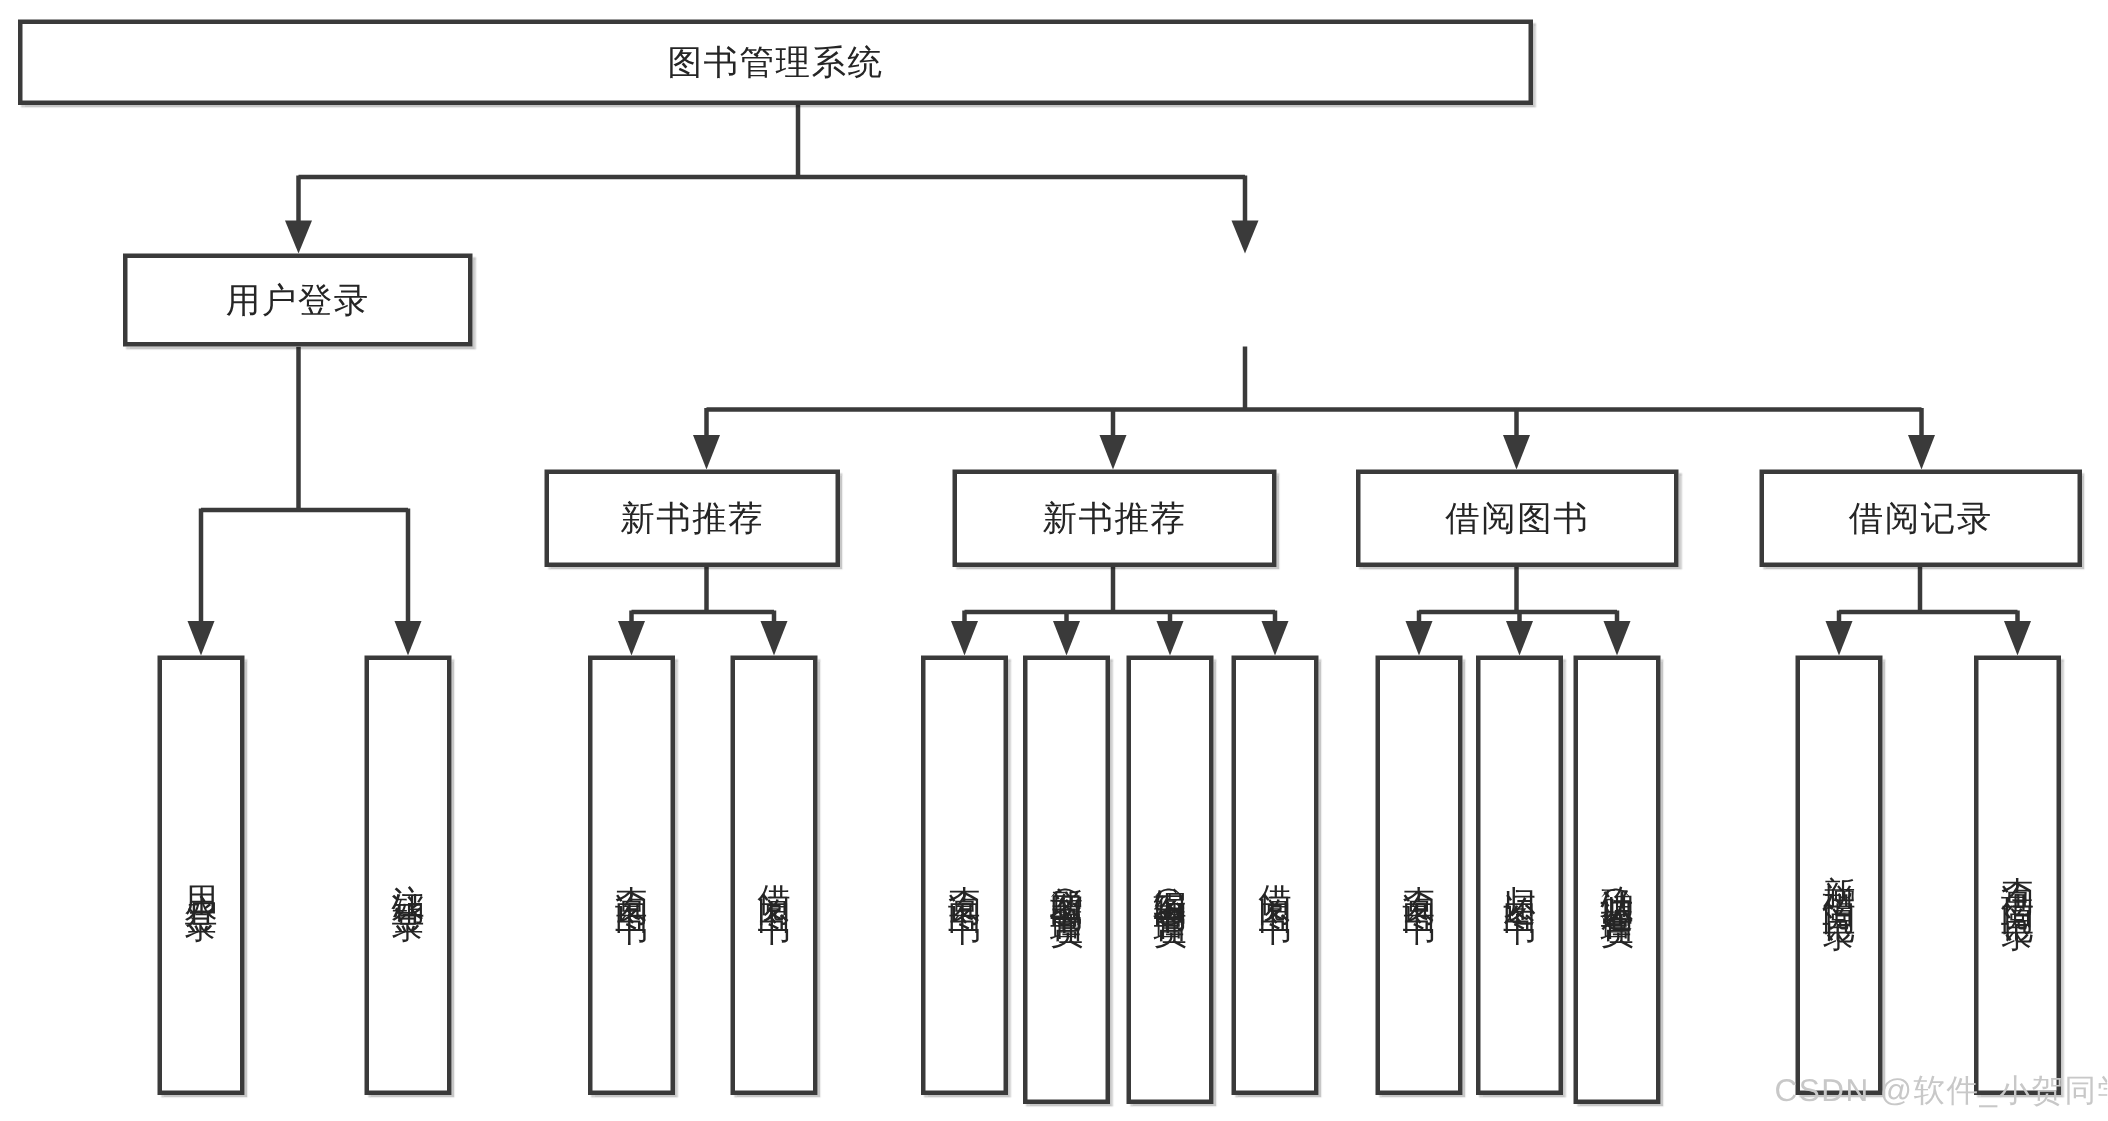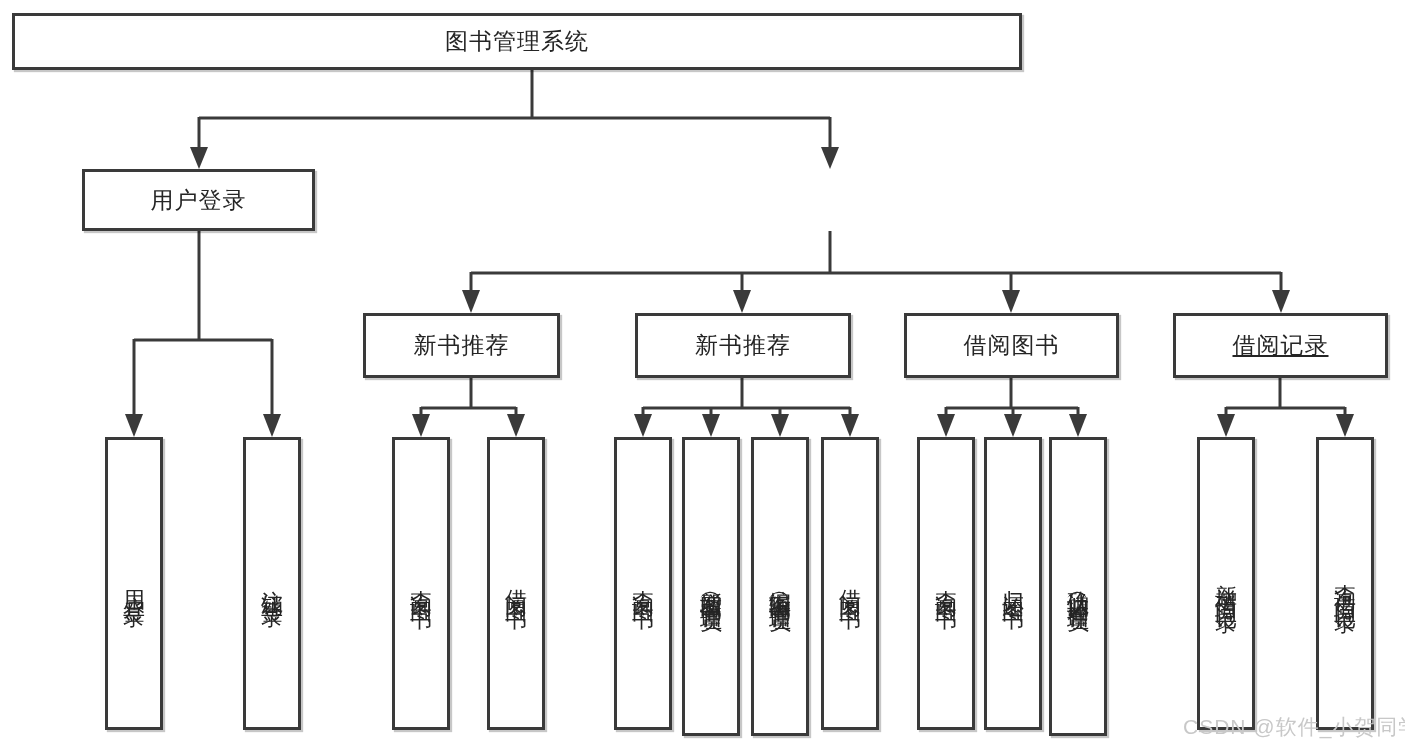--- a/index.html
+++ b/index.html
@@ -33,21 +33,21 @@
     white-space:nowrap;
   }
   .vtext.tight{letter-spacing:3px;}
   
   #node-root{left:12px;top:13px;width:1010px;height:57px;}
   #node-user-login{left:82px;top:169px;width:233px;height:62px;}
   #node-book-mgmt{left:712px;top:169px;width:235px;height:62px;}
   #node-new-book-rec{left:363px;top:313px;width:197px;height:65px;}
   #node-book-borrow{left:635px;top:313px;width:216px;height:65px;}
   #node-current-borrow{left:904px;top:313px;width:215px;height:65px;}
-  #node-borrow-record{left:1173px;top:313px;width:215px;height:65px;text-decoration:underline;}
+  #node-borrow-record{left:1173px;top:313px;width:215px;height:65px;}
   #leaf-user-login{left:105px;top:437px;width:58px;height:293px;}
   #leaf-logout{left:243px;top:437px;width:58px;height:293px;}
   #leaf-query-book-1{left:392px;top:437px;width:58px;height:293px;}
   #leaf-borrow-book-1{left:487px;top:437px;width:58px;height:293px;}
   #leaf-query-book-2{left:614px;top:437px;width:58px;height:293px;}
   #leaf-add-book{left:682px;top:437px;width:58px;height:299px;}
   #leaf-edit-book{left:751px;top:437px;width:58px;height:299px;}
   #leaf-borrow-book-2{left:821px;top:437px;width:58px;height:293px;}
   #leaf-query-book-3{left:917px;top:437px;width:58px;height:293px;}
   #leaf-return-book{left:984px;top:437px;width:58px;height:293px;}

